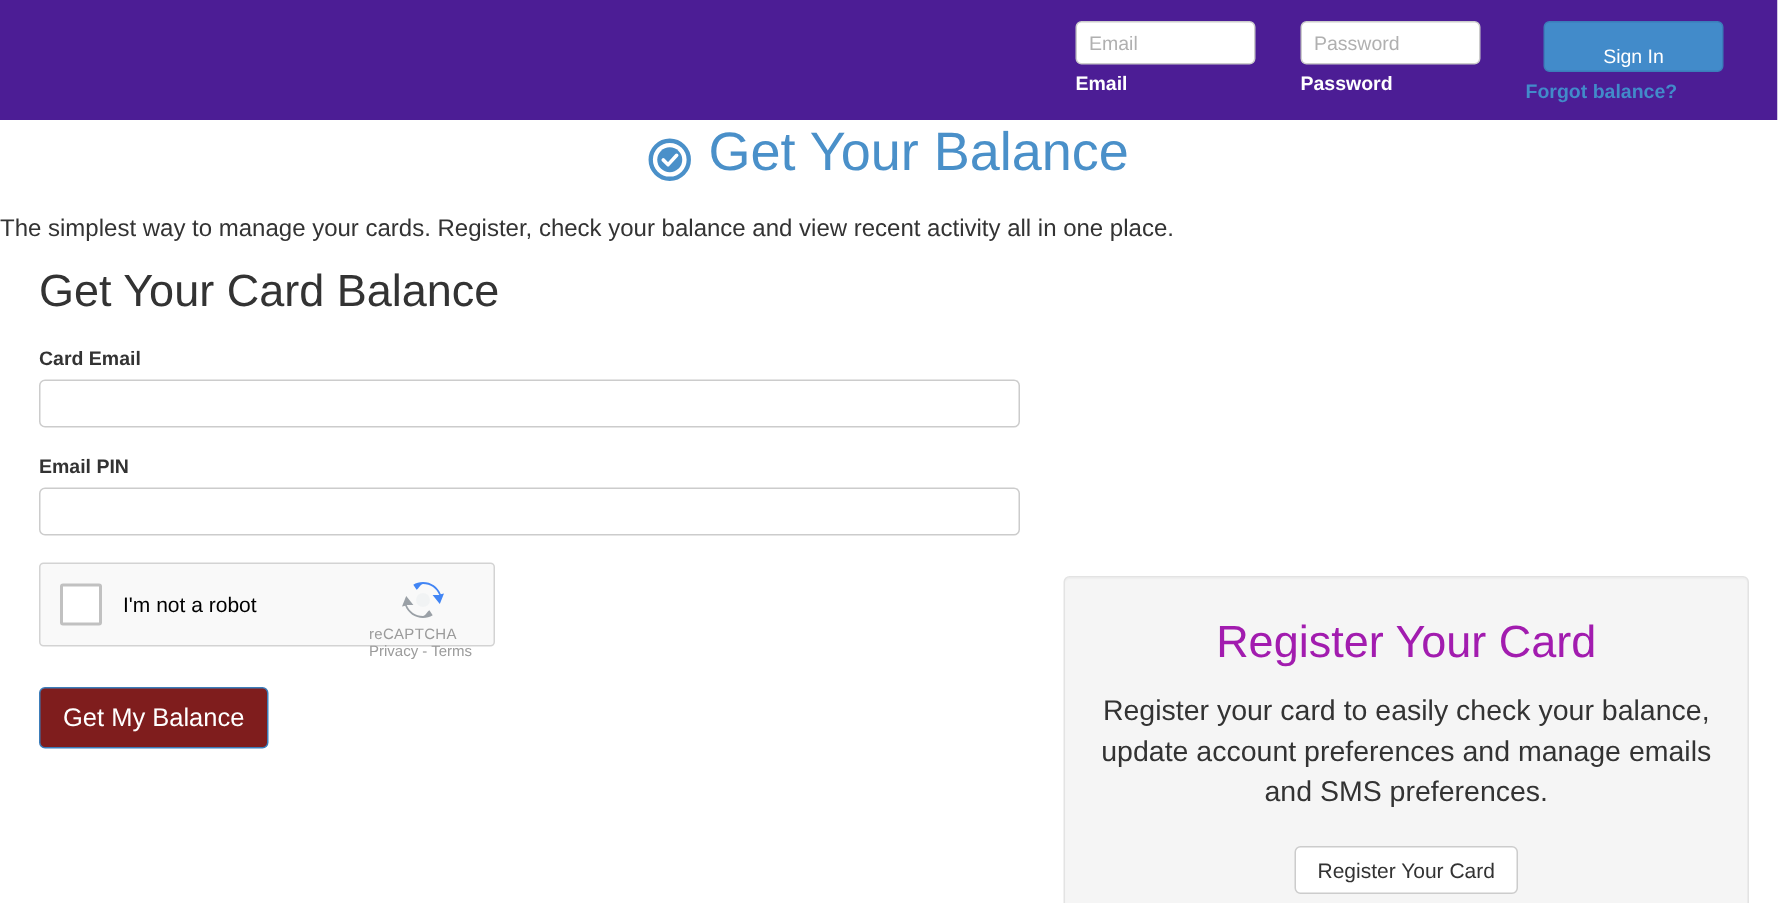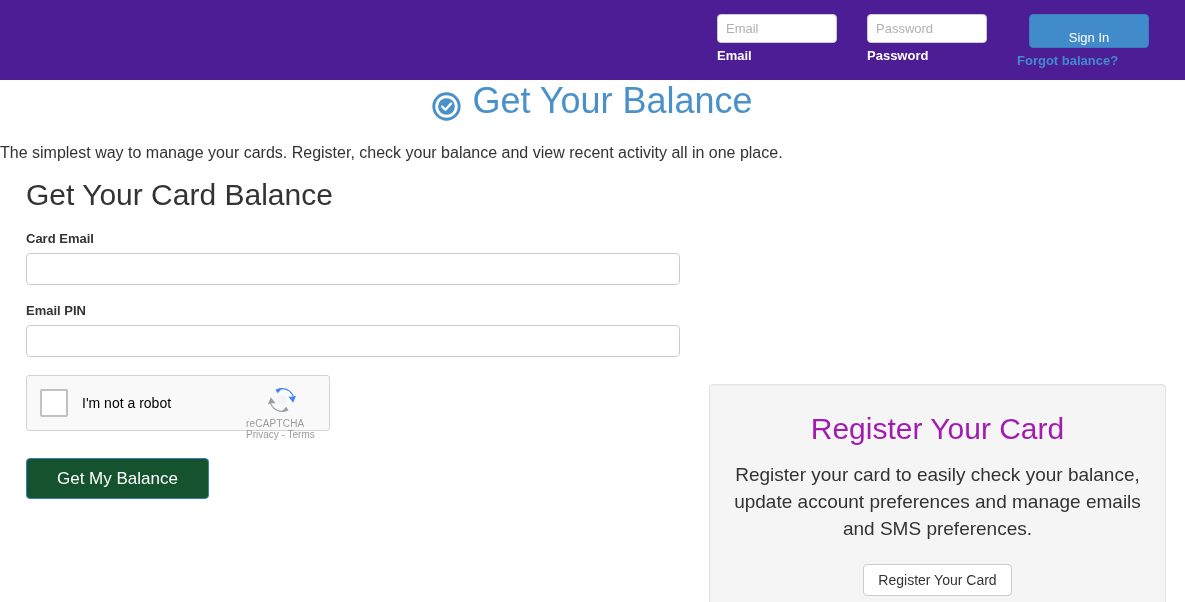--- a/index.html
+++ b/index.html
@@ -203,28 +203,28 @@
     letter-spacing: 0.2px;
   }
   .recaptcha-terms {
     font-size: 10px;
     color: #9b9b9b;
     line-height: 10px;
   }
 
   .balance-btn {
     margin-top: 27px;
-    background: #14532d;
+    background: #7f1d1d;
     border: 1px solid #3b7dba;
     border-radius: 4px;
     color: #ffffff;
     font-family: "Liberation Sans", sans-serif;
     font-size: 17px;
     line-height: 1;
-    padding: 11px 30px;
+    padding: 11px 15px;
     cursor: pointer;
   }
 
   
   .right-col {
     position: absolute;
     left: 709px;
     top: 218px;
     width: 457px;
   }

